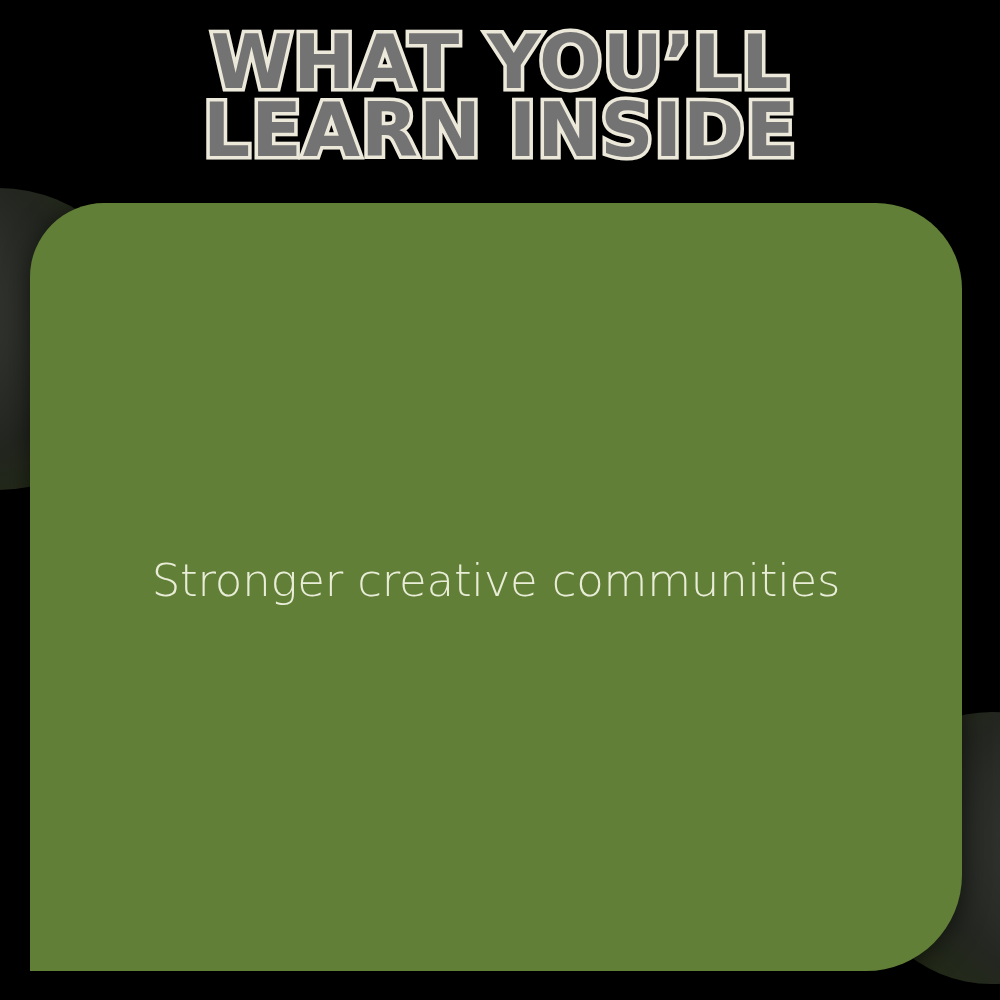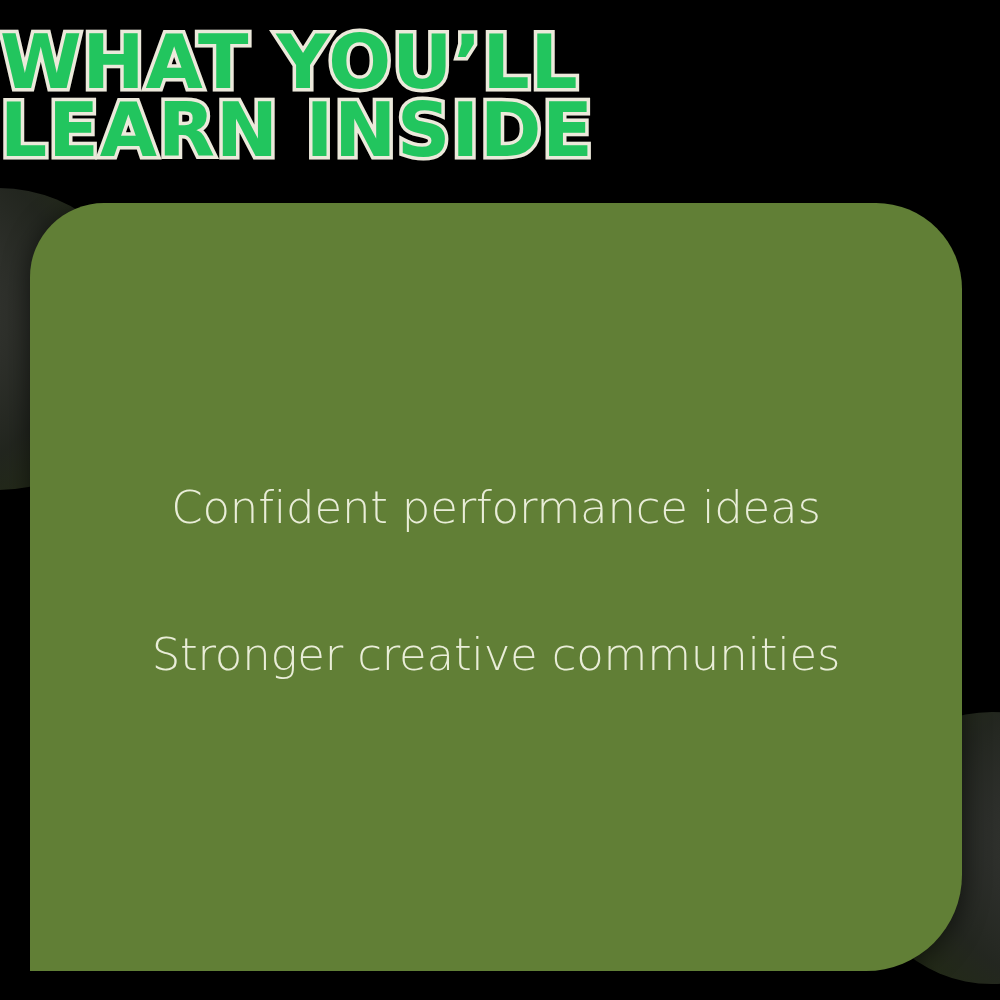--- a/index.html
+++ b/index.html
@@ -15,22 +15,22 @@
     overflow: hidden;
     font-family: "Liberation Sans", sans-serif;
   }
 
   
   .heading {
     position: absolute;
     left: 0;
     top: 28px;
     width: 1000px;
-    text-align: left;
-    color: #22c55e;
+    text-align: center;
+    color: #737373;
     font-family: "DejaVu Sans", sans-serif;
     font-weight: 700;
     font-size: 74px;
     line-height: 0.92;
     letter-spacing: 1px;
     -webkit-text-stroke: 7px #ece9db;
     paint-order: stroke fill;
     text-transform: uppercase;
     z-index: 40;
     user-select: none;
@@ -129,19 +129,18 @@
   <div class="blob blob-left"></div>
 
   <div class="heading">
     <span class="line">WHAT YOU’LL</span>
     <span class="line">LEARN INSIDE</span>
   </div>
 
   <div class="card"></div>
 
   <div class="list">
-    <div class="list-item">Confident performance ideas</div>
     <div class="list-item">Stronger creative communities</div>
   </div>
 
   <div class="blob blob-right"></div>
 
 </div>
 
 </body></html>

